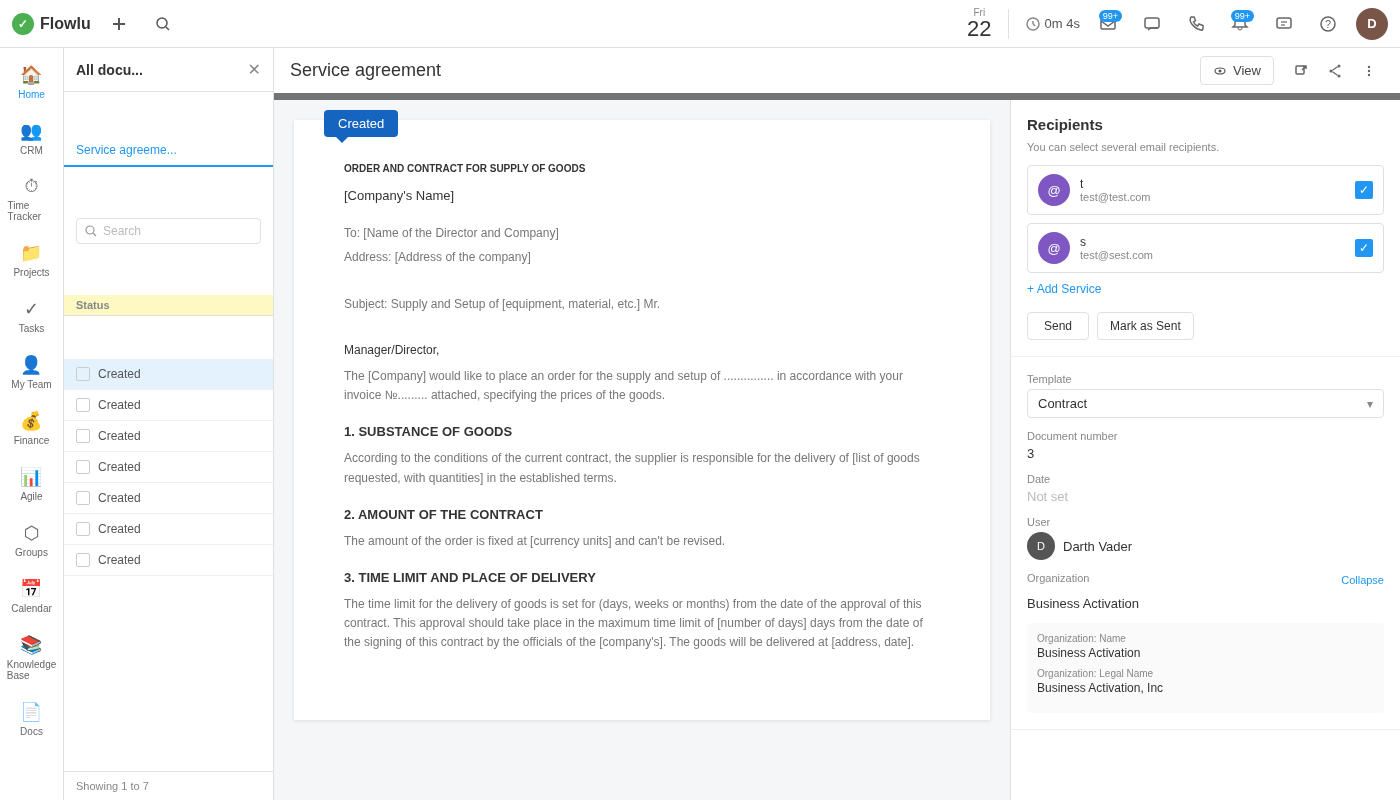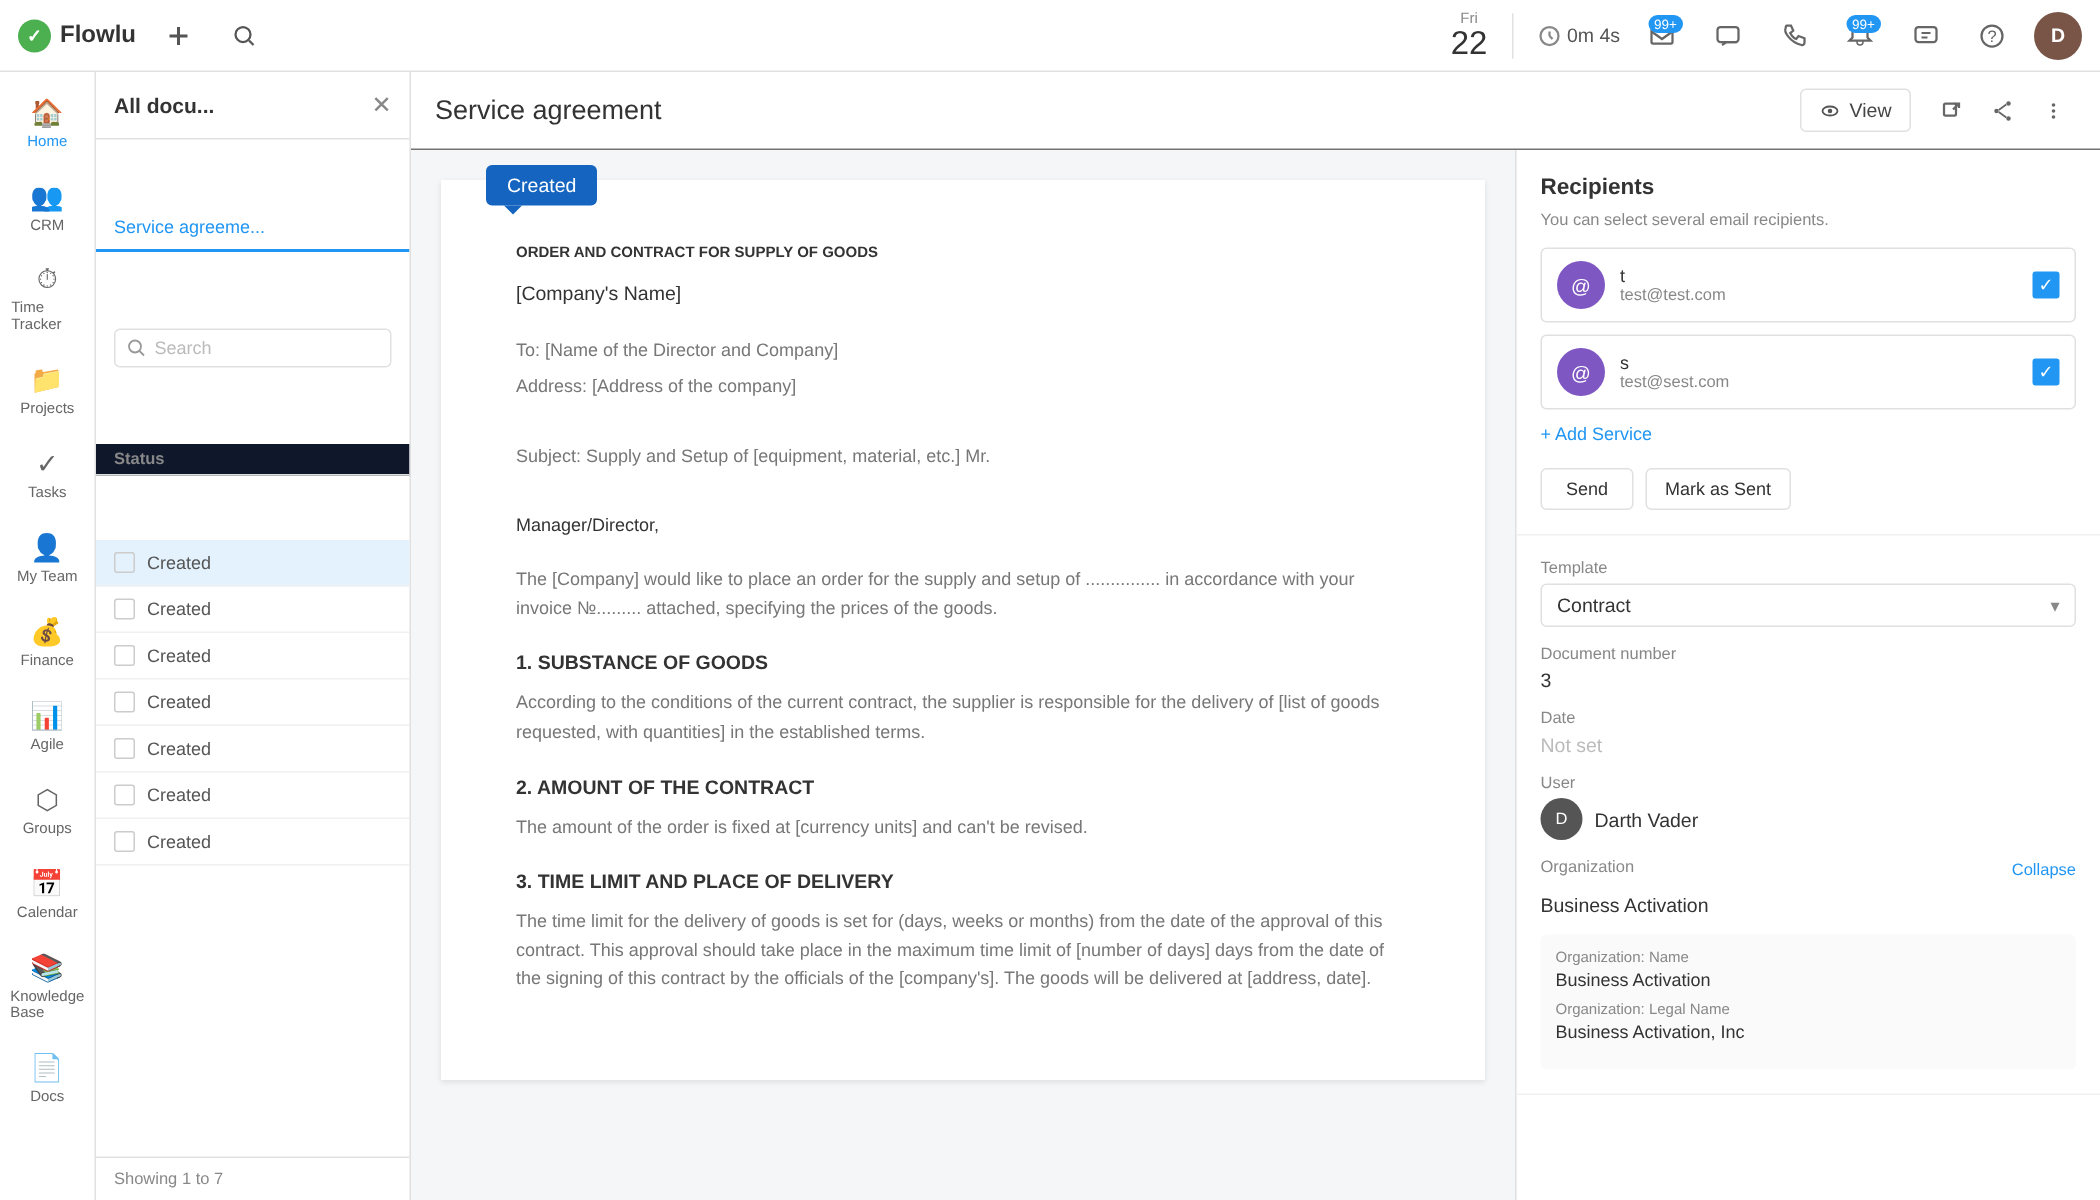--- a/index.html
+++ b/index.html
@@ -27,49 +27,49 @@
     .sidebar-item.active { color: #2196f3; }
     .sidebar-icon { font-size: 18px; }
 
     
     .doc-list { width: 210px; background: #fff; border-right: 1px solid #e0e0e0; display: flex; flex-direction: column; flex-shrink: 0; overflow: hidden; gap: 43px; }
     .doc-list-header { padding: 12px; border-bottom: 1px solid #e0e0e0; display: flex; align-items: center; justify-content: space-between; }
     .doc-list-title { font-size: 14px; font-weight: 600; }
     .doc-list-close { cursor: pointer; color: #888; font-size: 16px; }
     .doc-list-tab { padding: 8px 12px; border-bottom: 2px solid #2196f3; font-size: 12px; color: #2196f3; font-weight: 500; }
     .search-box { margin: 8px 12px; border: 1px solid #e0e0e0; border-radius: 4px; padding: 5px 8px; font-size: 12px; color: #888; display: flex; align-items: center; gap: 6px; cursor: text; }
-    .doc-table-header { display: flex; padding: 4px 12px; background: #0f172a; border-bottom: 1px solid #e0e0e0; }
+    .doc-table-header { display: flex; padding: 4px 12px; background: #fef9c3; border-bottom: 1px solid #e0e0e0; }
     .doc-table-header span { font-size: 11px; font-weight: 600; color: #888; }
     .doc-list-items { overflow-y: auto; flex: 1; }
     .doc-list-item { display: flex; align-items: center; padding: 8px 12px; border-bottom: 1px solid #f0f0f0; gap: 8px; cursor: pointer; }
     .doc-list-item.active { background: #e3f2fd; }
     .doc-checkbox { width: 14px; height: 14px; border: 1px solid #ccc; border-radius: 2px; flex-shrink: 0; }
     .doc-status { font-size: 12px; color: #555; }
     .doc-list-footer { padding: 8px 12px; border-top: 1px solid #e0e0e0; font-size: 11px; color: #888; }
 
     
     .main { flex: 1; display: flex; flex-direction: column; overflow: hidden; }
-    .main-header { background: #fff; border-bottom: 1px solid #737373; padding: 0 16px; display: flex; align-items: center; height: 52px; gap: 12px; }
+    .main-header { background: #fff; border-bottom: 7px solid #737373; padding: 0 16px; display: flex; align-items: center; height: 52px; gap: 12px; }
     .main-title { font-size: 18px; font-weight: 500; flex: 1; }
     .view-btn { display: flex; align-items: center; gap: 6px; border: 1px solid #e0e0e0; border-radius: 4px; padding: 6px 12px; cursor: pointer; font-size: 13px; color: #444; background: #fff; }
     .main-toolbar-icons { display: flex; align-items: center; gap: 4px; }
     .toolbar-icon { width: 30px; height: 30px; display: flex; align-items: center; justify-content: center; cursor: pointer; color: #666; border-radius: 4px; font-size: 15px; }
     .main-body { display: flex; flex: 1; overflow: hidden; }
 
     
     .document-area { flex: 1; overflow-y: auto; background: #f5f6f7; padding: 20px; }
     .document-paper { background: #fff; max-width: 700px; margin: 0 auto; padding: 40px 50px; min-height: 600px; box-shadow: 0 1px 4px rgba(0,0,0,0.1); position: relative; }
     .created-tooltip { position: absolute; top: -10px; left: 30px; background: #1565c0; color: #fff; padding: 6px 14px; border-radius: 4px; font-size: 13px; font-weight: 500; }
     .created-tooltip::after { content: ''; position: absolute; left: 12px; bottom: -6px; border-left: 6px solid transparent; border-right: 6px solid transparent; border-top: 6px solid #1565c0; }
     .doc-content { font-size: 13px; line-height: 1.7; color: #333; }
     .doc-title { text-align: left; font-weight: 700; font-size: 10px; margin-bottom: 8px; }
     .doc-company { font-size: 13px; margin-bottom: 16px; }
     .doc-address { color: #777; font-size: 12px; margin-bottom: 4px; }
     .doc-subject { color: #777; font-size: 12px; margin-bottom: 4px; }
-    .doc-salutation { margin-bottom: 16px; font-size: 12px; }
+    .doc-salutation { margin-bottom: 6px; font-size: 12px; }
     .doc-para { color: #777; font-size: 12px; margin-bottom: 16px; line-height: 1.6; }
     .doc-section-title { font-weight: 700; font-size: 13px; margin-bottom: 6px; }
     .doc-section-para { color: #777; font-size: 12px; margin-bottom: 16px; line-height: 1.6; }
 
     
     .right-panel { width: 390px; background: #fff; border-left: 1px solid #e0e0e0; overflow-y: auto; flex-shrink: 0; }
     .right-panel-section { padding: 16px; border-bottom: 1px solid #f0f0f0; }
     .right-panel-title { font-size: 15px; font-weight: 600; margin-bottom: 8px; }
     .right-panel-subtitle { font-size: 11px; color: #888; margin-bottom: 12px; }
     .recipient-row { display: flex; align-items: center; border: 1px solid #e0e0e0; border-radius: 4px; padding: 8px 10px; margin-bottom: 8px; gap: 10px; }

